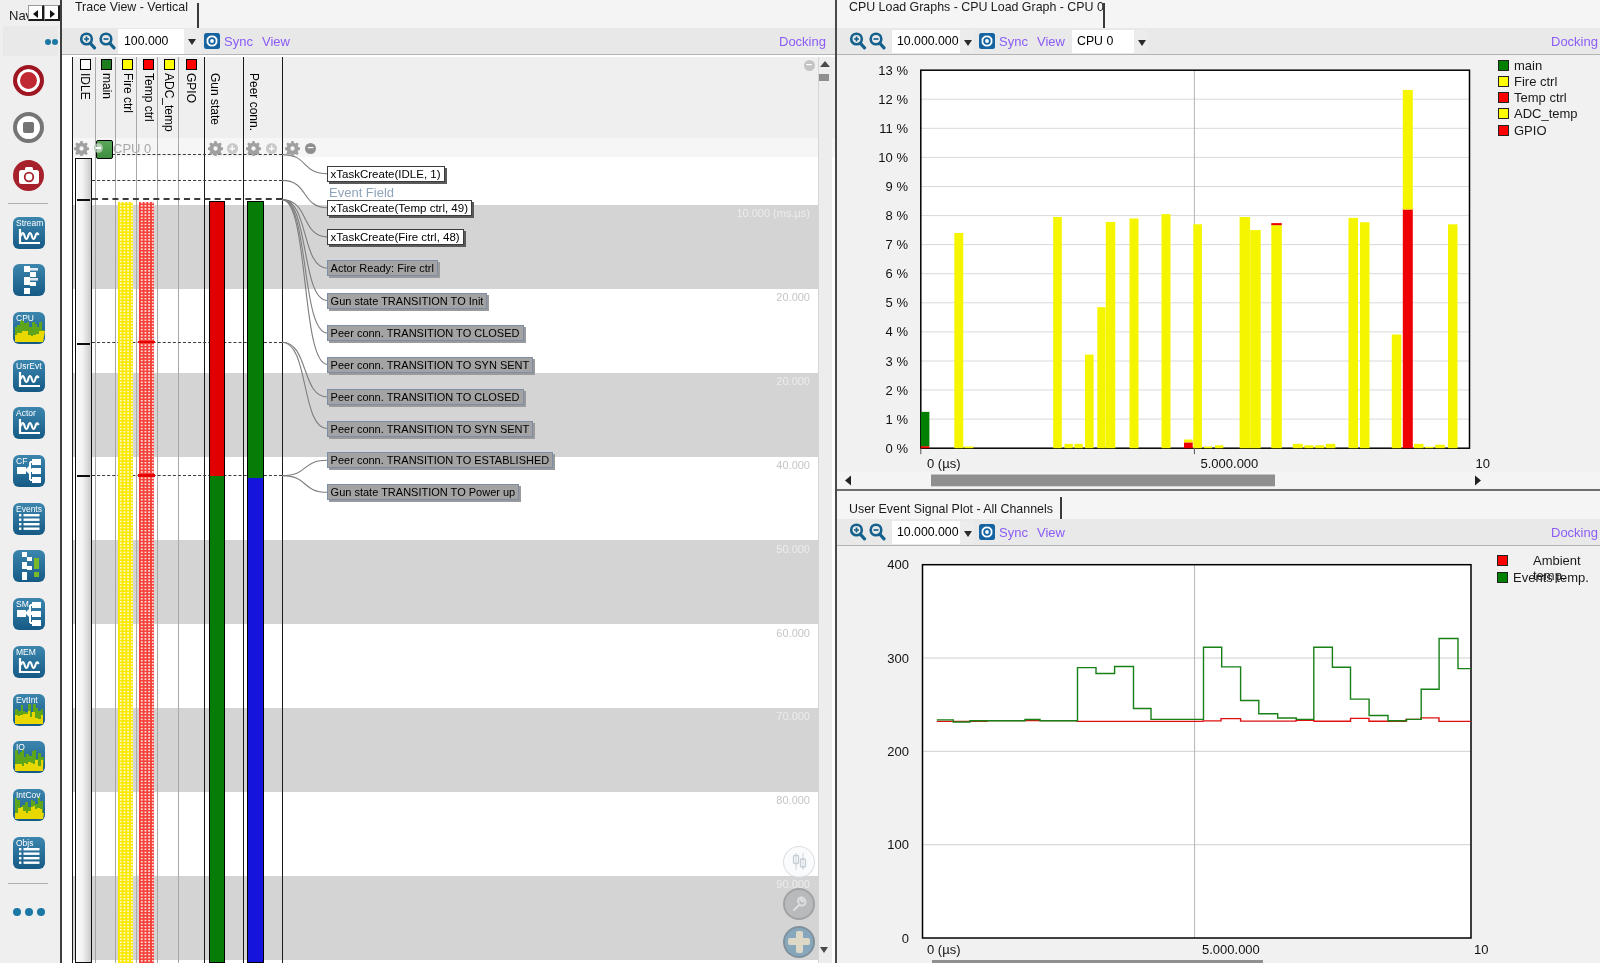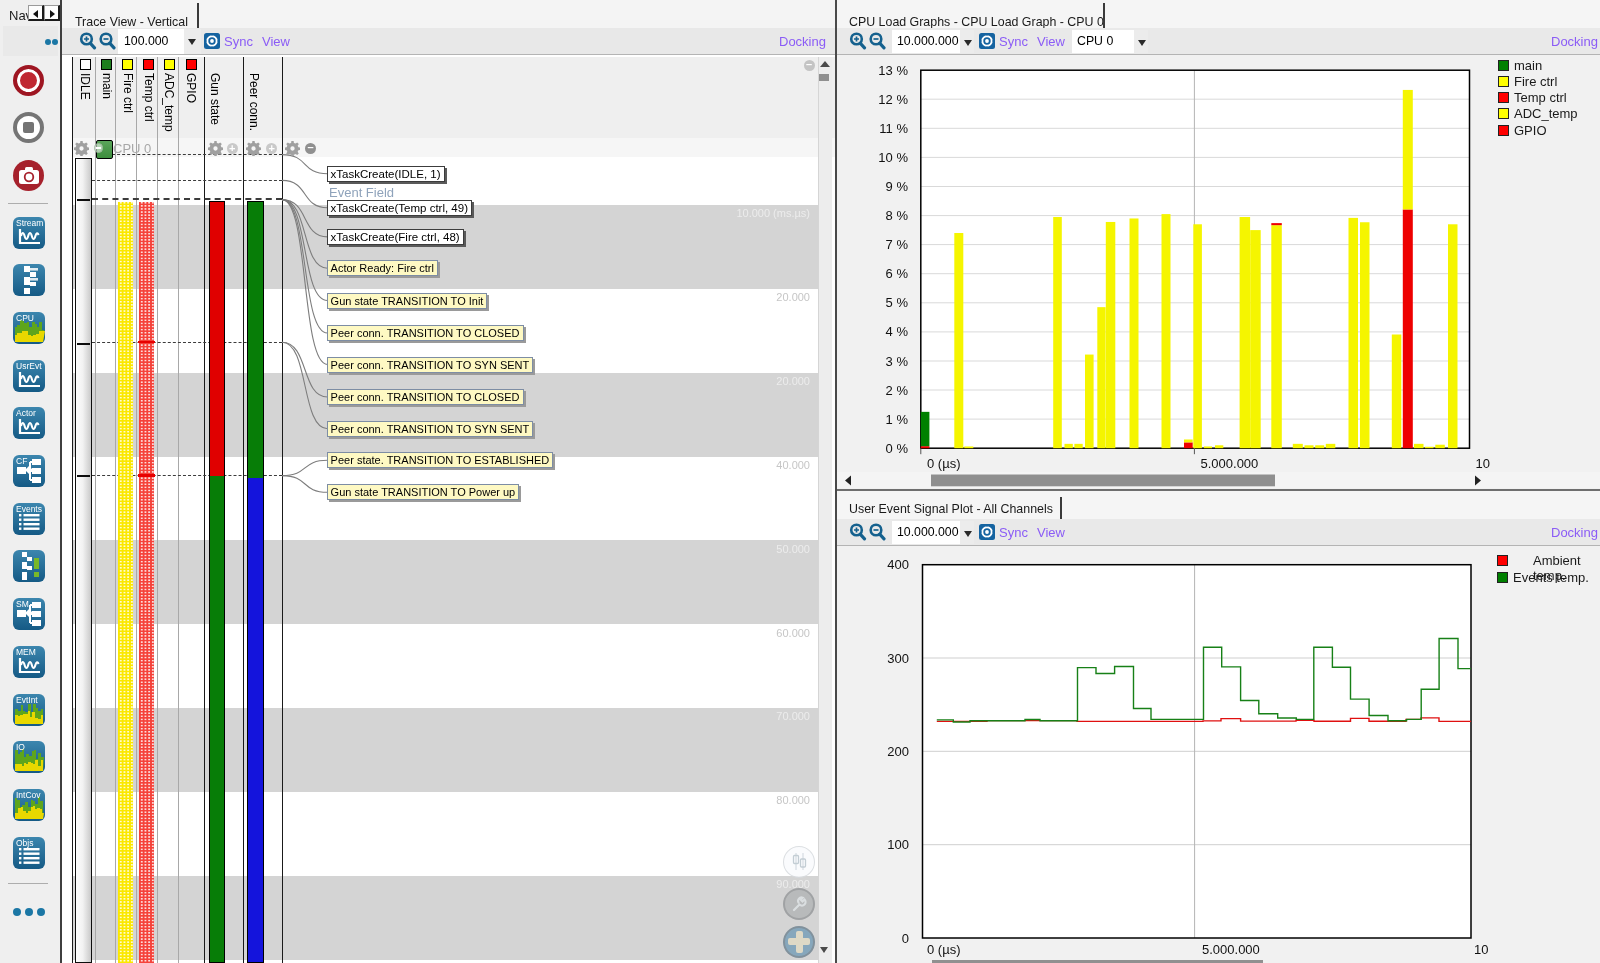--- a/index.html
+++ b/index.html
@@ -17,42 +17,42 @@
   font-size:8px; color:#000; text-align:center; line-height:14px;}
 #sbtop2 { left:3px; top:26px; width:55px; height:30px; background:#e9e9e9; }
 .bdot { width:6px; height:6px; border-radius:50%; background:#1b77a5; }
 .cbtn { width:31px; height:31px; border-radius:50%; left:13px; }
 .sep { left:8px; width:40px; height:1px; background:#adadad; }
 .sicon { left:13px; width:32px; height:32px; }
 
 
 #tpanel { left:62px; top:0; width:773px; height:963px; background:#fff; }
 .tabrow { left:0; top:0; right:0; height:28px; background:#f4f4f4; }
-.tabtxt { font-size:12.4px; color:#1a1a1a; top:15px; }
+.tabtxt { font-size:12.4px; color:#1a1a1a; top:0; }
 .tabsep { width:2px; top:3px; height:25px; background:#3a3a3a; }
 .toolbar { height:27px; background:#e8e8e8; border-bottom:1px solid #b4b4b4; }
 .tbtxt { font-size:13px; color:#8b5cf6; top:34px; }
 .inbox { top:29px; height:25px; background:#fff; }
 .intxt { font-size:12.3px; color:#000; }
 .ddbtn { top:29px; width:17px; height:25px; background:#ececec; }
 .ddbtn:after { content:""; position:absolute; left:4px; top:10px;
   border:4.5px solid transparent; border-top:6px solid #2a2a2a; }
 #thead { left:9.5px; top:57px; width:763.5px; height:81px; background:#efefef; }
 .hsq { top:59px; width:11px; height:11px; border:1.6px solid #000; }
 .vtext { writing-mode:vertical-rl; font-size:12px; color:#000; white-space:nowrap; letter-spacing:0;}
 #gearrow { left:9.5px; top:138px; width:763.5px; height:19px; background:#f6f6f6; }
 #theadbord { left:9.5px; top:137.5px; width:763.5px; height:1px; background:#9a9a9a; }
 .gtxt { font-size:13px; color:#a8a8a8; top:141px; }
 
 #zebra { left:9.5px; top:204.8px; width:746px; height:758.2px;
   background:repeating-linear-gradient(180deg,#d4d4d4 0 83.85px,#ffffff 83.85px 167.7px); }
 .tlab { font-size:11px; color:#bdbdbd; width:110px; text-align:right; white-space:nowrap;}
 .dashl { height:0; border-top:1px dashed #3c3c3c; }
 .evlab { font-size:11.5px; color:#000; height:16px; line-height:15px; padding:0 3px;
-  background:#fef9c3; border:1px solid #7d8da4; box-shadow:2px 2px 0 #9a9a9a; white-space:nowrap;}
+  background:#a3a3a3; border:1px solid #7d8da4; box-shadow:2px 2px 0 #9a9a9a; white-space:nowrap;}
 .evlabw { background:#fff; border:1px solid #3c3c3c; box-shadow:2px 2px 0 #5a5a5a; font-size:11.5px; }
 .evlab:not(.evlabw) { font-size:11px; }
 .pcirc { width:11px; height:11px; border-radius:50%; background:#c9c9c9; color:#fff;
   font-size:11px; line-height:10px; text-align:center; font-weight:bold;}
 
 #tscroll { left:755.5px; top:57px; width:14px; height:906px; background:#ededed; border-left:1px solid #d5d5d5;}
 .scarr { width:0; height:0; }
 
 
 #rtop { left:837px; top:0; width:763px; height:489px; background:#f1f1f1;text-decoration:underline; }
@@ -325,21 +325,21 @@
       </svg>
   <div class="abs evlab evlabw" style="left:264.6px; top:165.8px;">xTaskCreate(IDLE, 1)</div>
   <div class="abs evlab evlabw" style="left:264.6px; top:199.8px;">xTaskCreate(Temp ctrl, 49)</div>
   <div class="abs evlab evlabw" style="left:264.6px; top:228.9px;">xTaskCreate(Fire ctrl, 48)</div>
   <div class="abs evlab" style="left:264.6px; top:260.2px;">Actor Ready: Fire ctrl</div>
   <div class="abs evlab" style="left:264.6px; top:292.5px;">Gun state TRANSITION TO Init</div>
   <div class="abs evlab" style="left:264.6px; top:325.0px;">Peer conn. TRANSITION TO CLOSED</div>
   <div class="abs evlab" style="left:264.6px; top:356.5px;">Peer conn. TRANSITION TO SYN SENT</div>
   <div class="abs evlab" style="left:264.6px; top:389.0px;">Peer conn. TRANSITION TO CLOSED</div>
   <div class="abs evlab" style="left:264.6px; top:420.7px;">Peer conn. TRANSITION TO SYN SENT</div>
-  <div class="abs evlab" style="left:264.6px; top:452.3px;">Peer state. TRANSITION TO ESTABLISHED</div>
+  <div class="abs evlab" style="left:264.6px; top:452.3px;">Peer conn. TRANSITION TO ESTABLISHED</div>
   <div class="abs evlab" style="left:264.6px; top:484.3px;">Gun state TRANSITION TO Power up</div>
   <svg class="abs" style="left:11.7px; top:141px;" width="15" height="15" viewBox="0 0 16 16">
 <path fill="#a0a0a0" d="M6.8 0 h2.4 l0.3 2 a6 6 0 0 1 1.8 0.75 l1.7-1.2 1.7 1.7 -1.2 1.7 a6 6 0 0 1 0.75 1.8 l2 0.3 v2.4 l-2 0.3 a6 6 0 0 1-0.75 1.8 l1.2 1.7 -1.7 1.7 -1.7-1.2 a6 6 0 0 1-1.8 0.75 l-0.3 2 h-2.4 l-0.3-2 a6 6 0 0 1-1.8-0.75 l-1.7 1.2 -1.7-1.7 1.2-1.7 a6 6 0 0 1-0.75-1.8 l-2-0.3 v-2.4 l2-0.3 a6 6 0 0 1 0.75-1.8 l-1.2-1.7 1.7-1.7 1.7 1.2 a6 6 0 0 1 1.8-0.75 z M8 5.7 a2.3 2.3 0 1 0 0 4.6 a2.3 2.3 0 1 0 0-4.6 z"></path>
       </svg>
   <div class="abs" style="left:34px; top:139.8px; width:16.8px; height:18.9px; border:1.6px solid #000; background:linear-gradient(180deg,#5aa55a,#3e8e3e); border-radius:2px;"></div>
   <div class="abs" style="left:32.2px; top:143.3px; width:9.3px; height:9.3px; border-radius:50%; background:rgba(255,255,255,0.55); border:1px solid #9ab89a;"></div>
   <div class="abs" style="left:34.4px; top:147.1px; width:5px; height:1.6px; background:#fff;"></div>
   <div class="abs gtxt" style="left:51px;">CPU 0</div>
   <svg class="abs" style="left:145.5px; top:141px;" width="15" height="15" viewBox="0 0 16 16">
 <path fill="#a0a0a0" d="M6.8 0 h2.4 l0.3 2 a6 6 0 0 1 1.8 0.75 l1.7-1.2 1.7 1.7 -1.2 1.7 a6 6 0 0 1 0.75 1.8 l2 0.3 v2.4 l-2 0.3 a6 6 0 0 1-0.75 1.8 l1.2 1.7 -1.7 1.7 -1.7-1.2 a6 6 0 0 1-1.8 0.75 l-0.3 2 h-2.4 l-0.3-2 a6 6 0 0 1-1.8-0.75 l-1.7 1.2 -1.7-1.7 1.2-1.7 a6 6 0 0 1-0.75-1.8 l-2-0.3 v-2.4 l2-0.3 a6 6 0 0 1 0.75-1.8 l-1.2-1.7 1.7-1.7 1.7 1.2 a6 6 0 0 1 1.8-0.75 z M8 5.7 a2.3 2.3 0 1 0 0 4.6 a2.3 2.3 0 1 0 0-4.6 z"></path>

